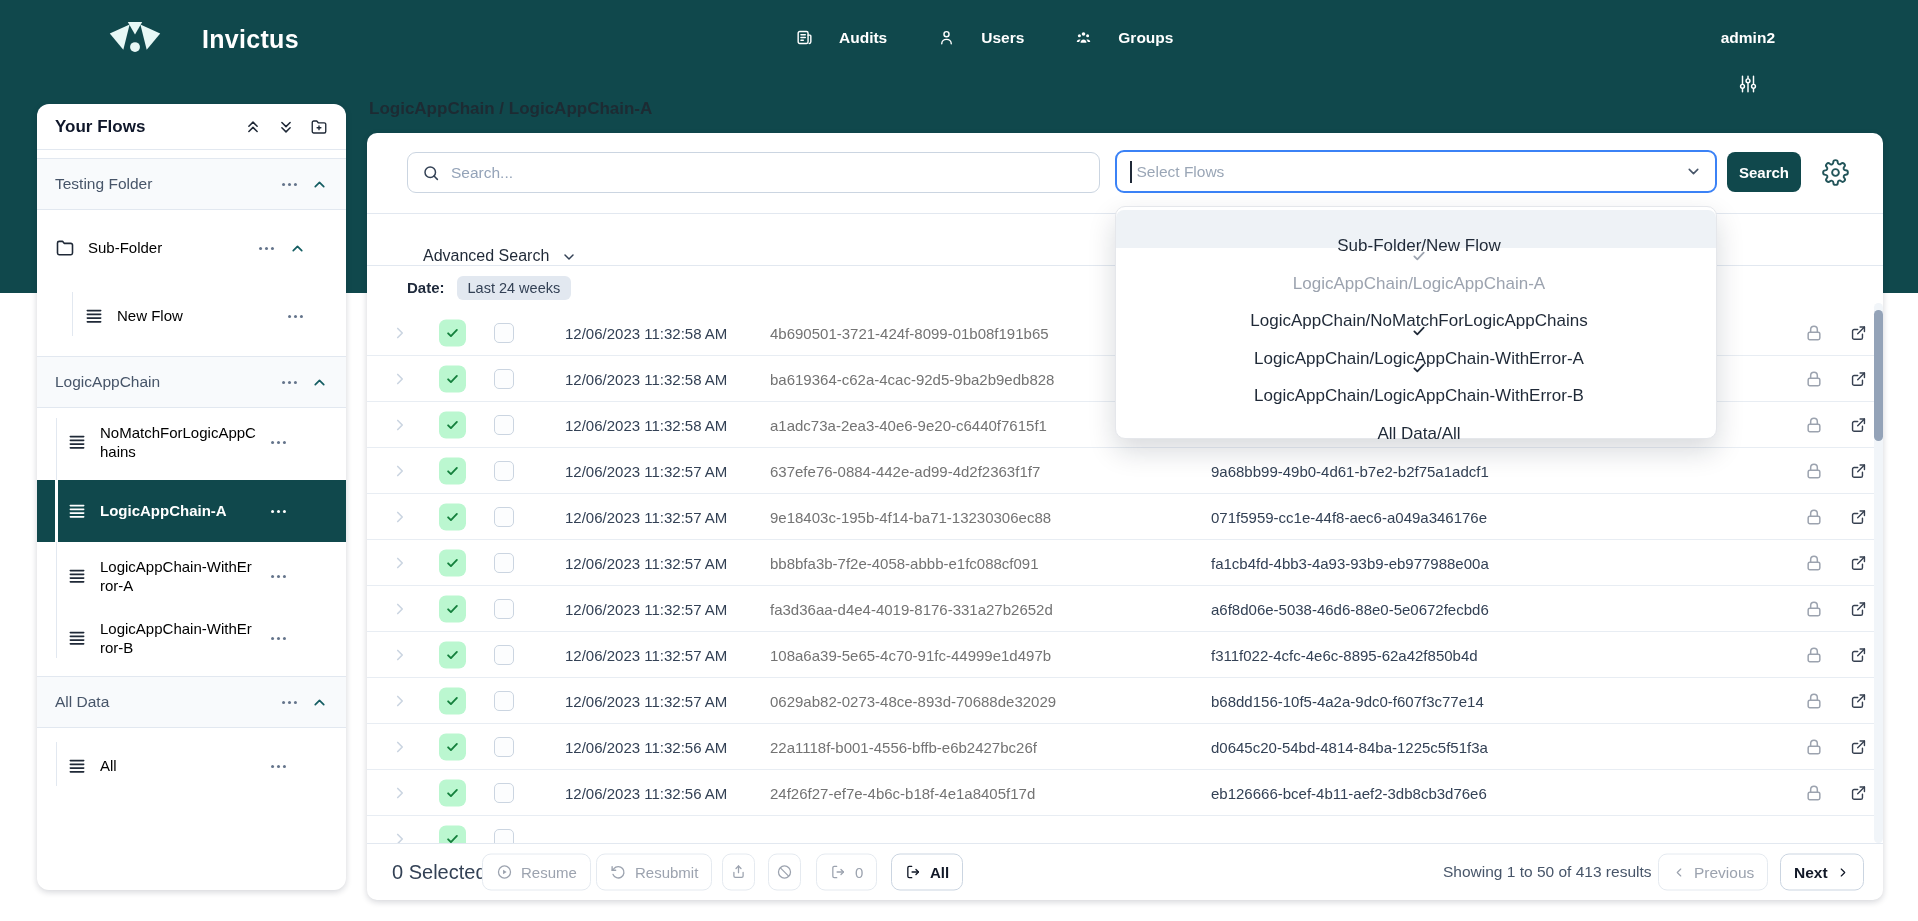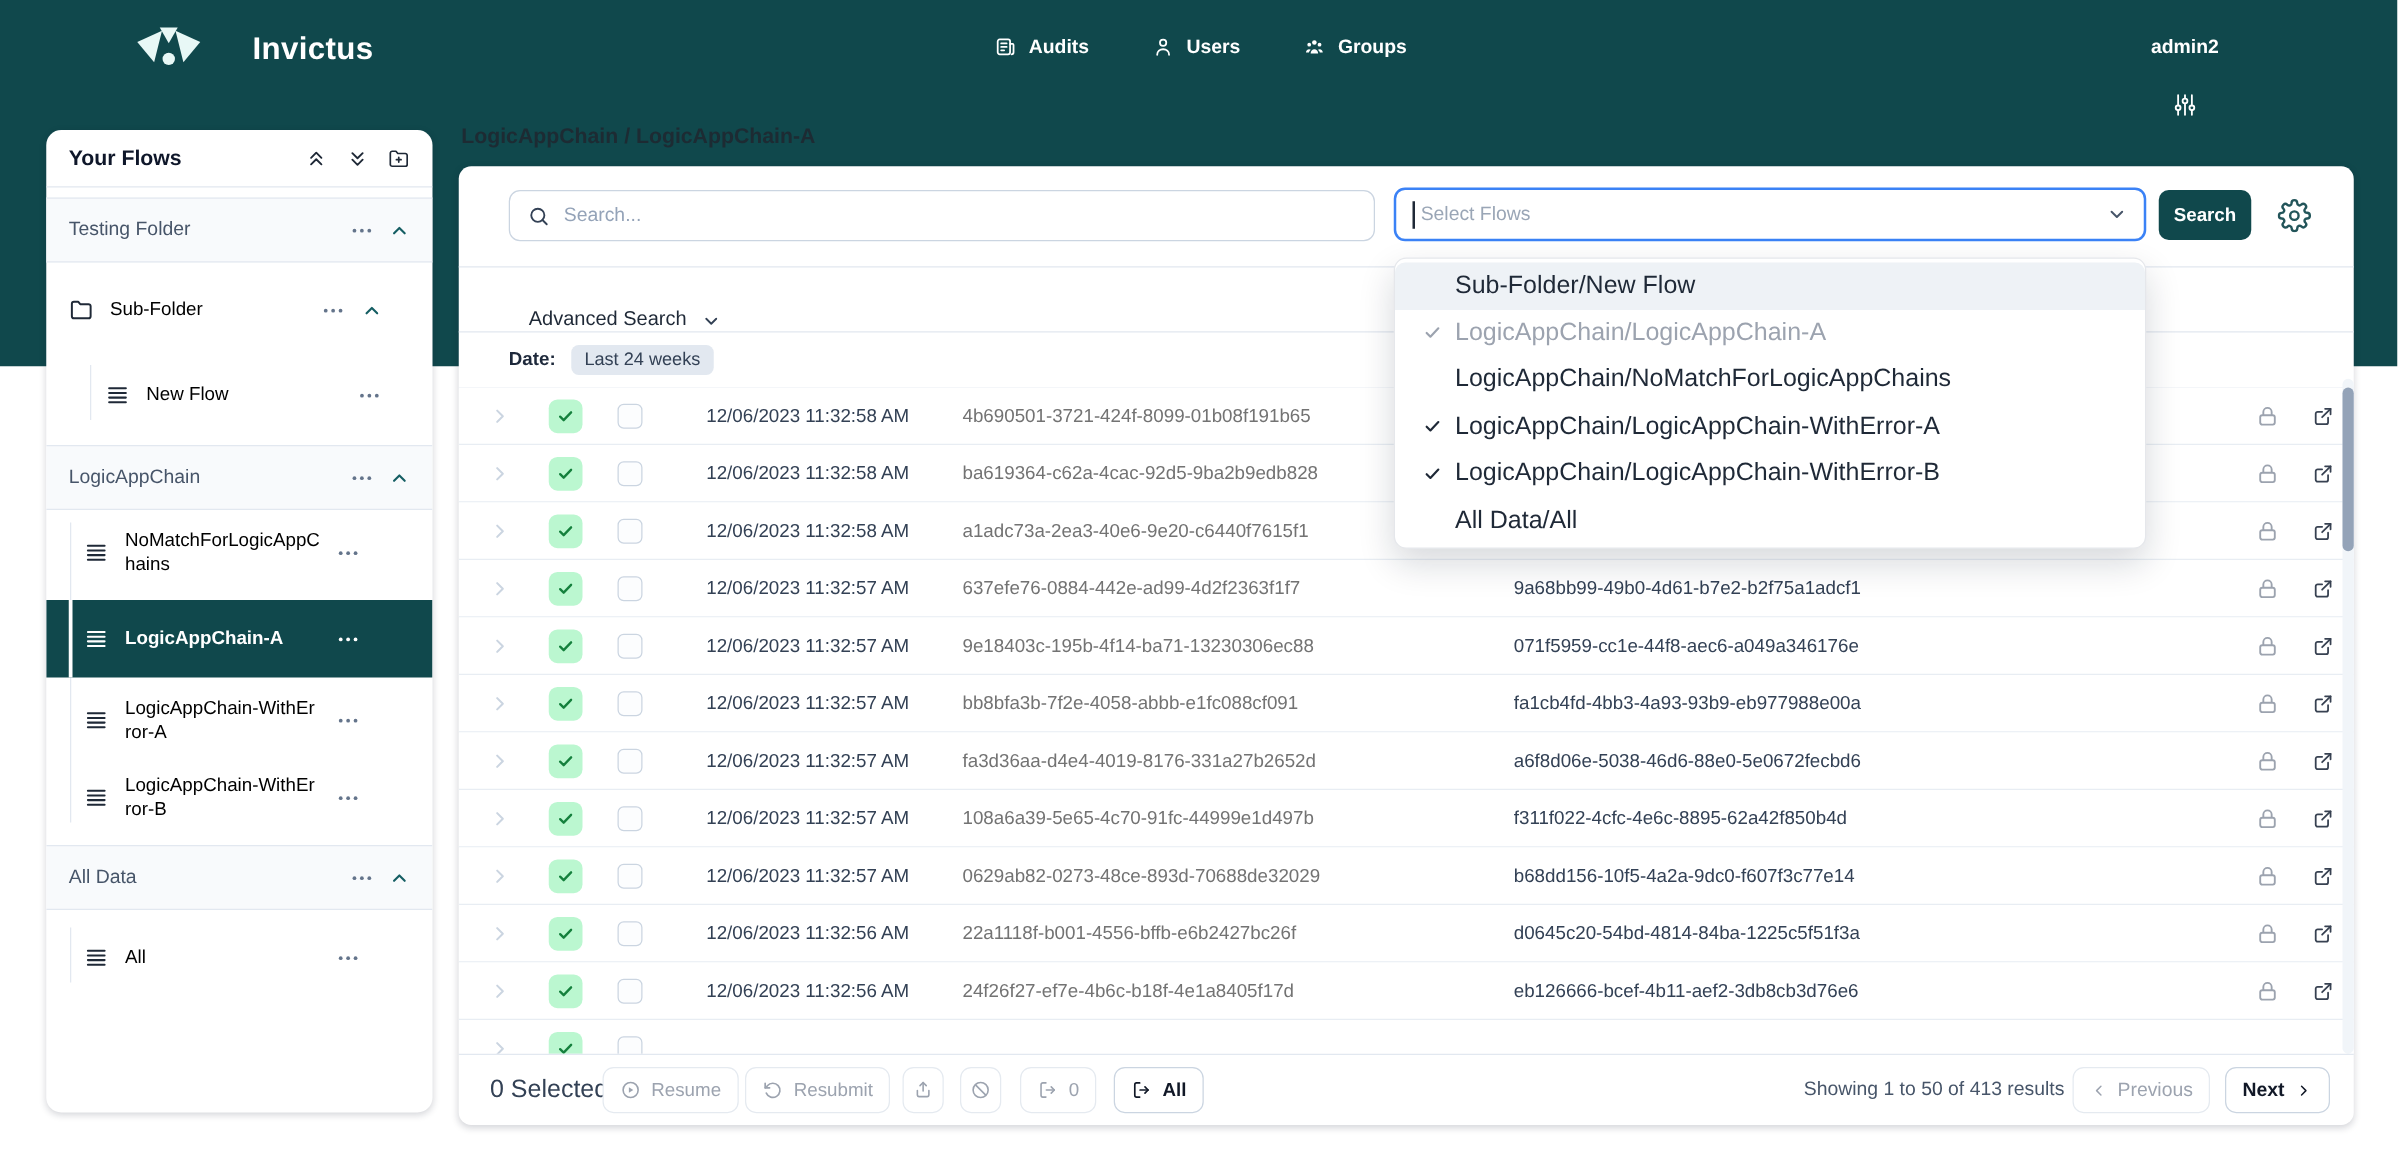--- a/index.html
+++ b/index.html
@@ -8,21 +8,21 @@
     position:relative; font-family:"Liberation Sans", sans-serif;
     background:#ffffff; overflow:hidden; color:#334155;
   }
   svg { display:block; }
 
   
   .hero { position:absolute; left:0; top:0; width:1918px; height:293px; background:#10484c; }
   .brand { position:absolute; left:108px; top:21px; display:flex; align-items:center; gap:40px; color:#eafaf8; }
   .brand-name { font-size:25px; font-weight:700; color:#ffffff; letter-spacing:.3px; }
   .topnav { position:absolute; left:795px; top:28px; display:flex; gap:50px; }
-  .nav-item { display:flex; align-items:center; gap:9px; color:#ffffff; font-size:15.5px; font-weight:700; cursor:pointer; }
+  .nav-item { display:flex; align-items:center; gap:25px; color:#ffffff; font-size:15.5px; font-weight:700; cursor:pointer; }
   .nav-item svg { width:19px; height:19px; }
   .user-area { position:absolute; right:143px; top:29px; display:flex; align-items:center; gap:26px; color:#ffffff;flex-direction:column; }
   .user-name { font-size:15.5px; font-weight:600; }
   .user-area svg { width:22px; height:22px; }
 
   .breadcrumb { position:absolute; left:369px; top:99px; font-size:17px; font-weight:600; color:#1d2b33; }
 
   
   .sidebar { position:absolute; left:37px; top:104px; width:309px; height:786px; background:#fff;
              border-radius:12px; box-shadow:0 2px 6px rgba(15,23,42,.18); overflow:hidden; }
@@ -108,21 +108,21 @@
   .fbtn.enabled { border-color:#cbd5e1; color:#111827; font-weight:600; }
   .b-resume { left:115px; } .b-resubmit { left:229px; } .b-share { left:355px; width:33px; padding:0; }
   .b-ban { left:401px; width:33px; padding:0; } .b-count { left:449px; } .b-all { left:524px; }
   .showing { left:1076px; font-size:15.5px; color:#475569; white-space:nowrap; }
   .b-prev { left:1291px; font-size:15.5px; } .b-next { left:1413px; font-size:15.5px; }
 
   
   .dropdown { position:absolute; left:1115px; top:206px; width:602px; background:#fff; border:1px solid #e5e7eb;
               border-radius:10px; box-shadow:0 12px 28px rgba(15,23,42,.16); padding:3px 0; z-index:9; }
   .opt { height:37.5px; display:flex; align-items:center; gap:10px; padding:0 16px 0 22px;
-         font-size:20px; color:#1f2937; cursor:pointer; }
+         font-size:17px; color:#1f2937; cursor:pointer;flex-direction:column; }
   .opt .ck { width:16px; height:16px; flex:none; color:#1f2937; }
   .opt .ck svg { width:16px; height:16px; }
   .opt.hl { background:#eef2f6; border-radius:8px 8px 0 0; }
   .opt.dis { color:#9ca3af; } .opt.dis .ck { color:#9ca3af; }
 </style>
 </head>
 <body>
 
 <div class="hero"></div>
 

